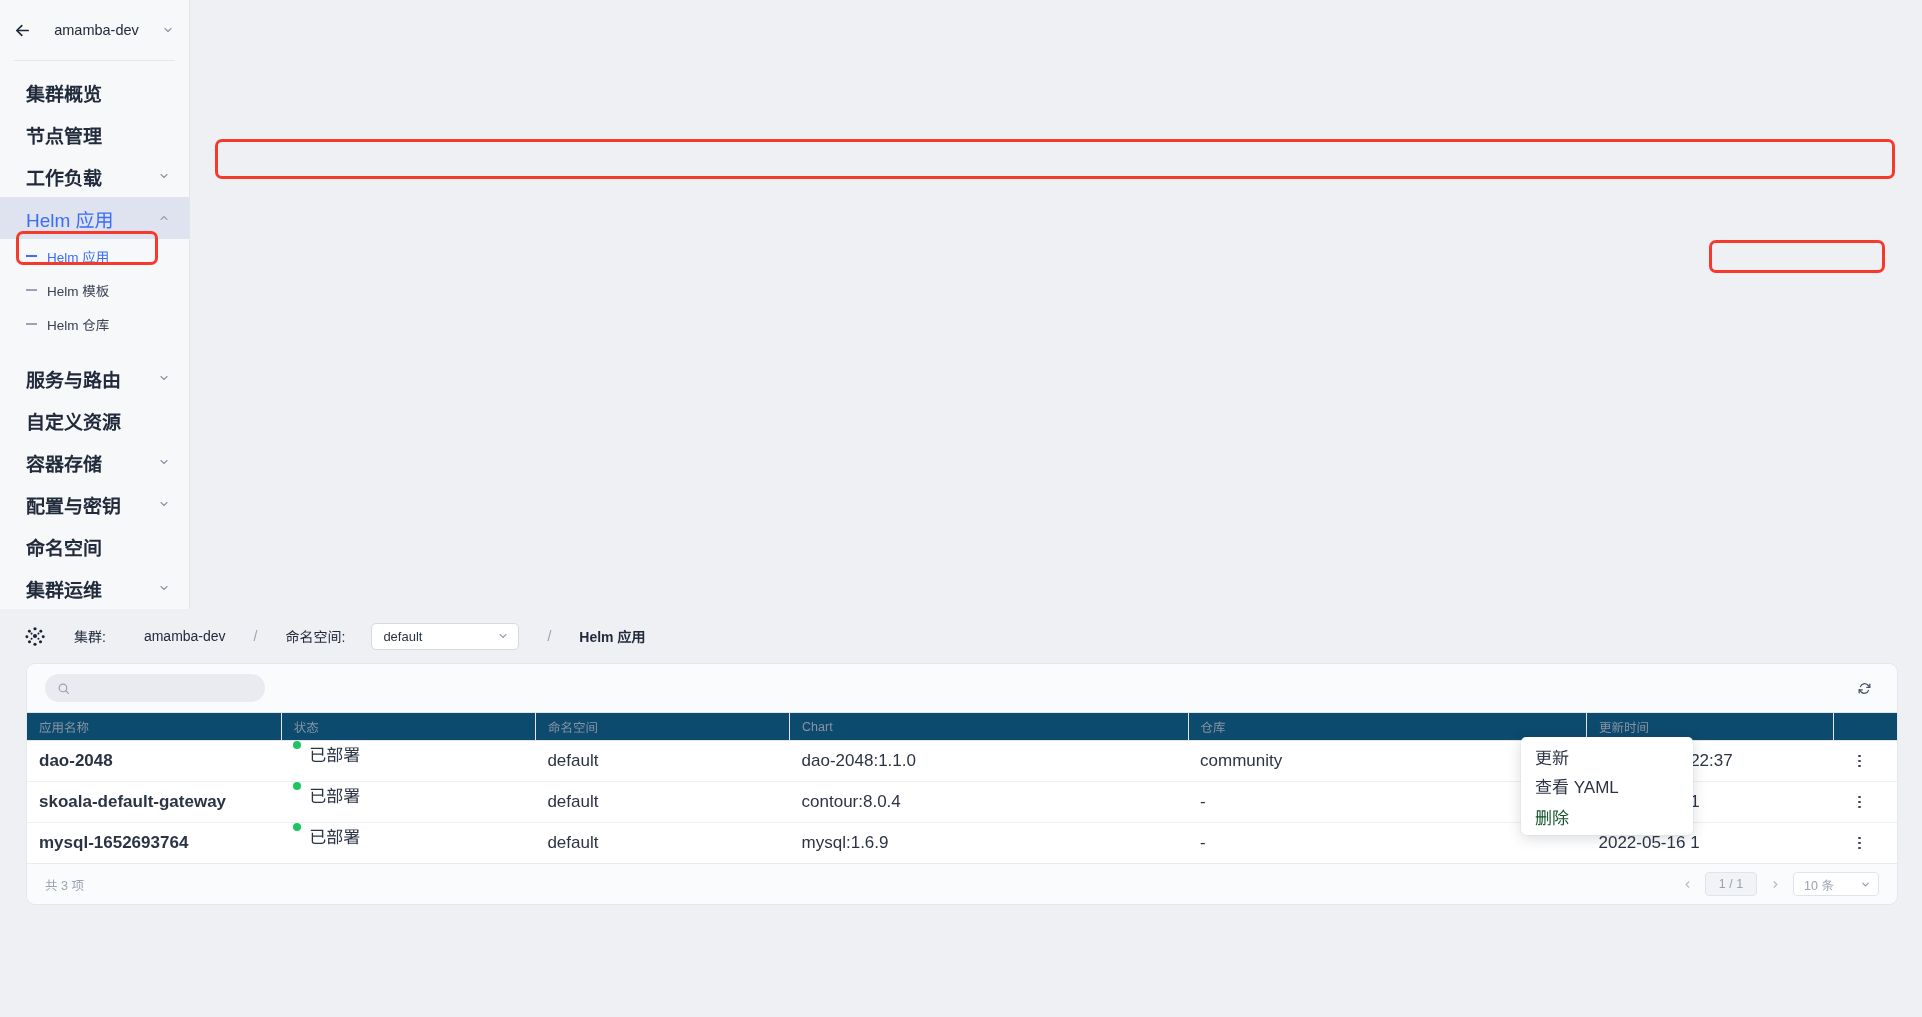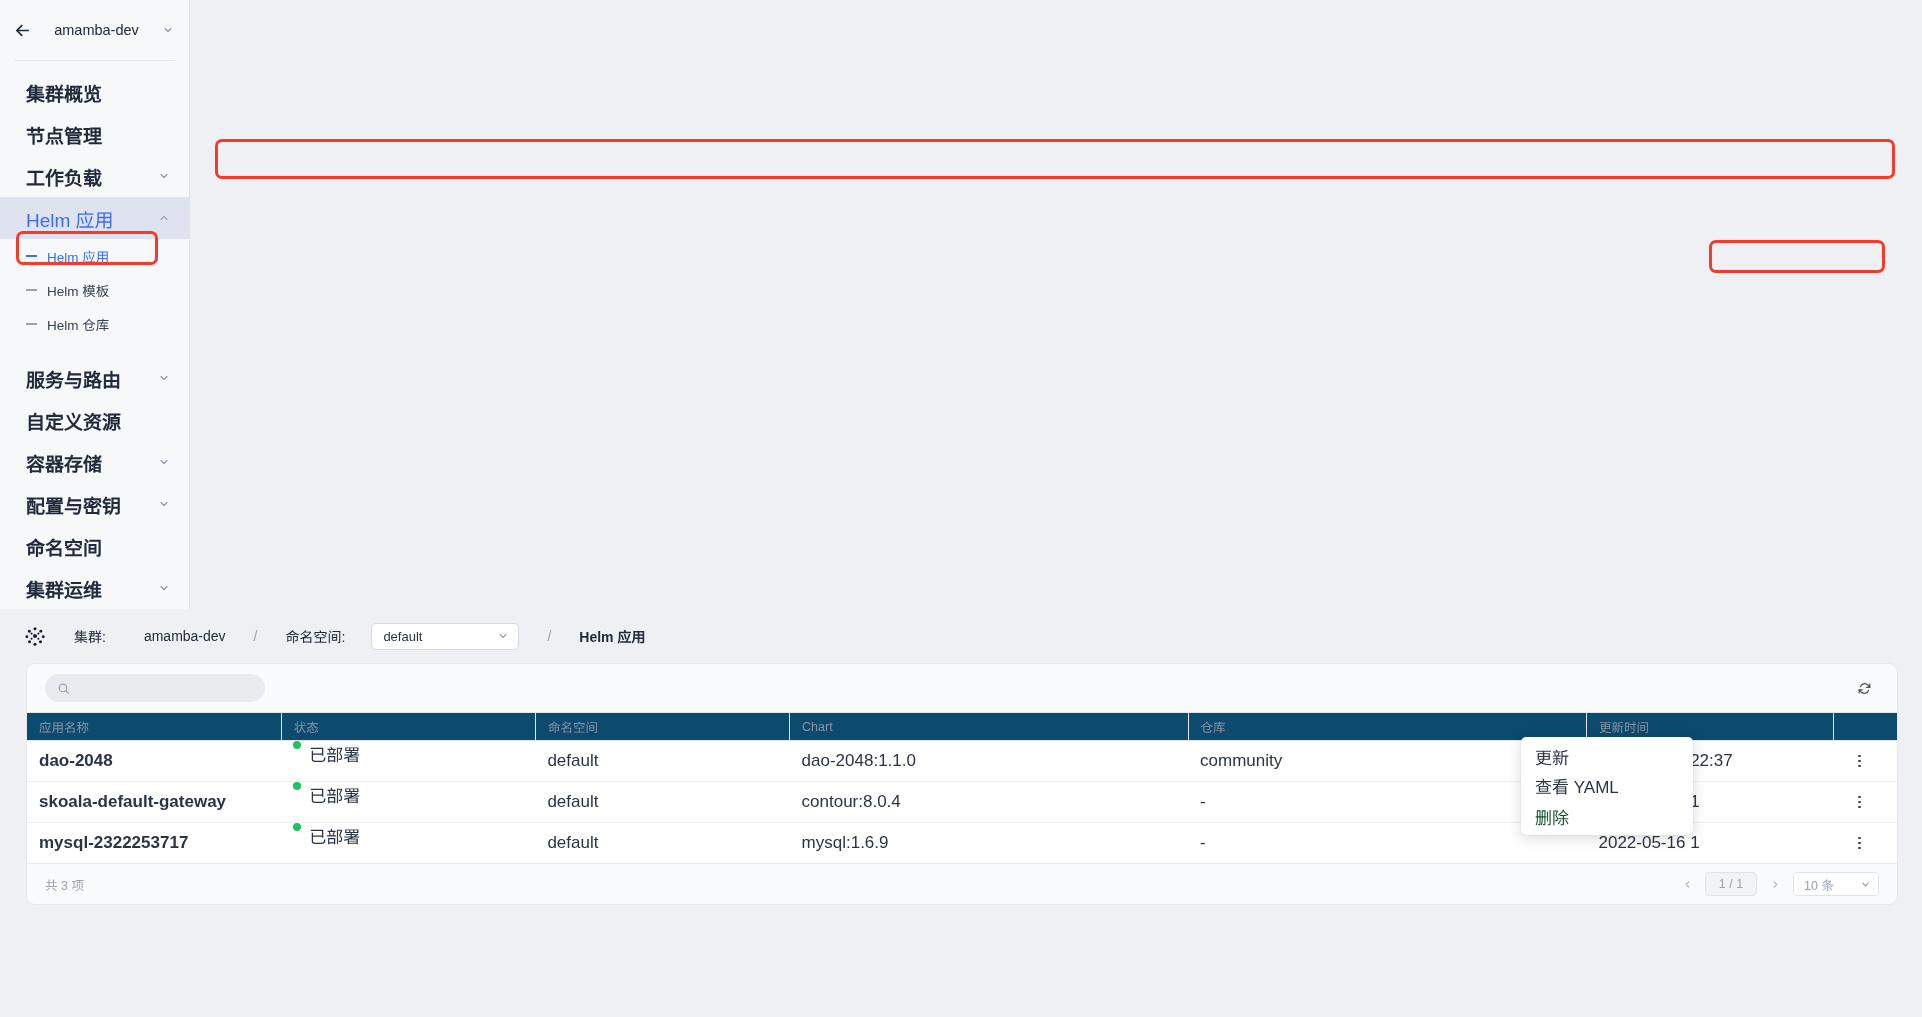--- a/index.html
+++ b/index.html
@@ -582,21 +582,21 @@
               <td>
                 <span class="kebab">
                     <i></i>
                     <i></i>
                     <i></i>
                   </span>
               </td>
             </tr>
 
             <tr>
-              <td class="name-cell">mysql-2322253717</td>
+              <td class="name-cell">mysql-1652693764</td>
               <td>
                 <span class="status-cell">
                   <span class="dot"></span>
                   <span>已部署</span>
                 </span>
               </td>
               <td>default</td>
               <td>mysql:1.6.9</td>
               <td>-</td>
               <td>2022-05-16 1</td>

